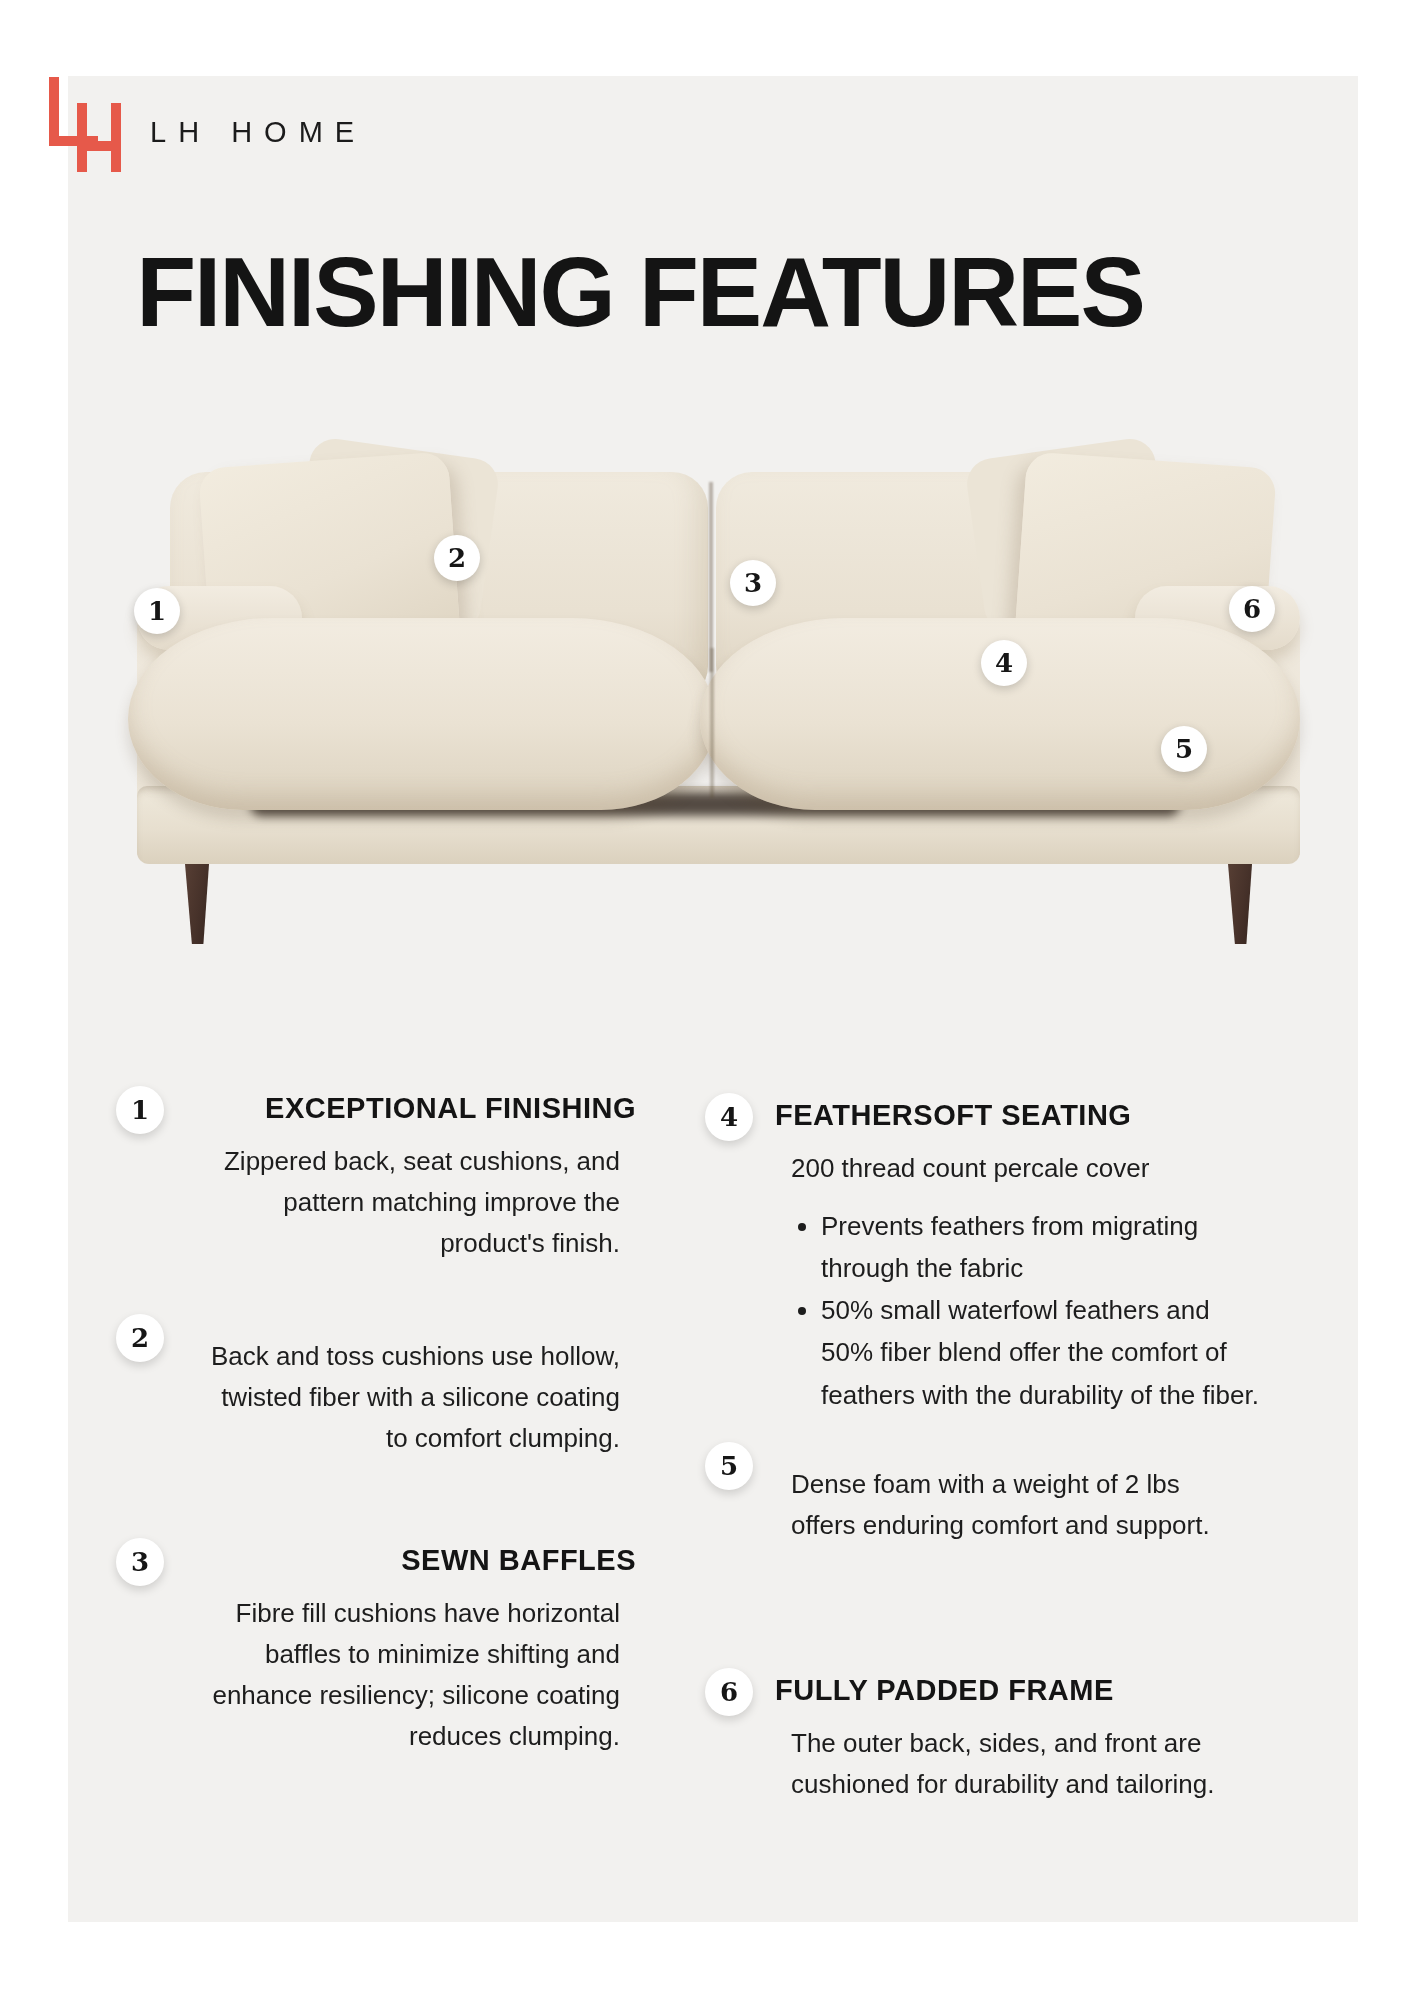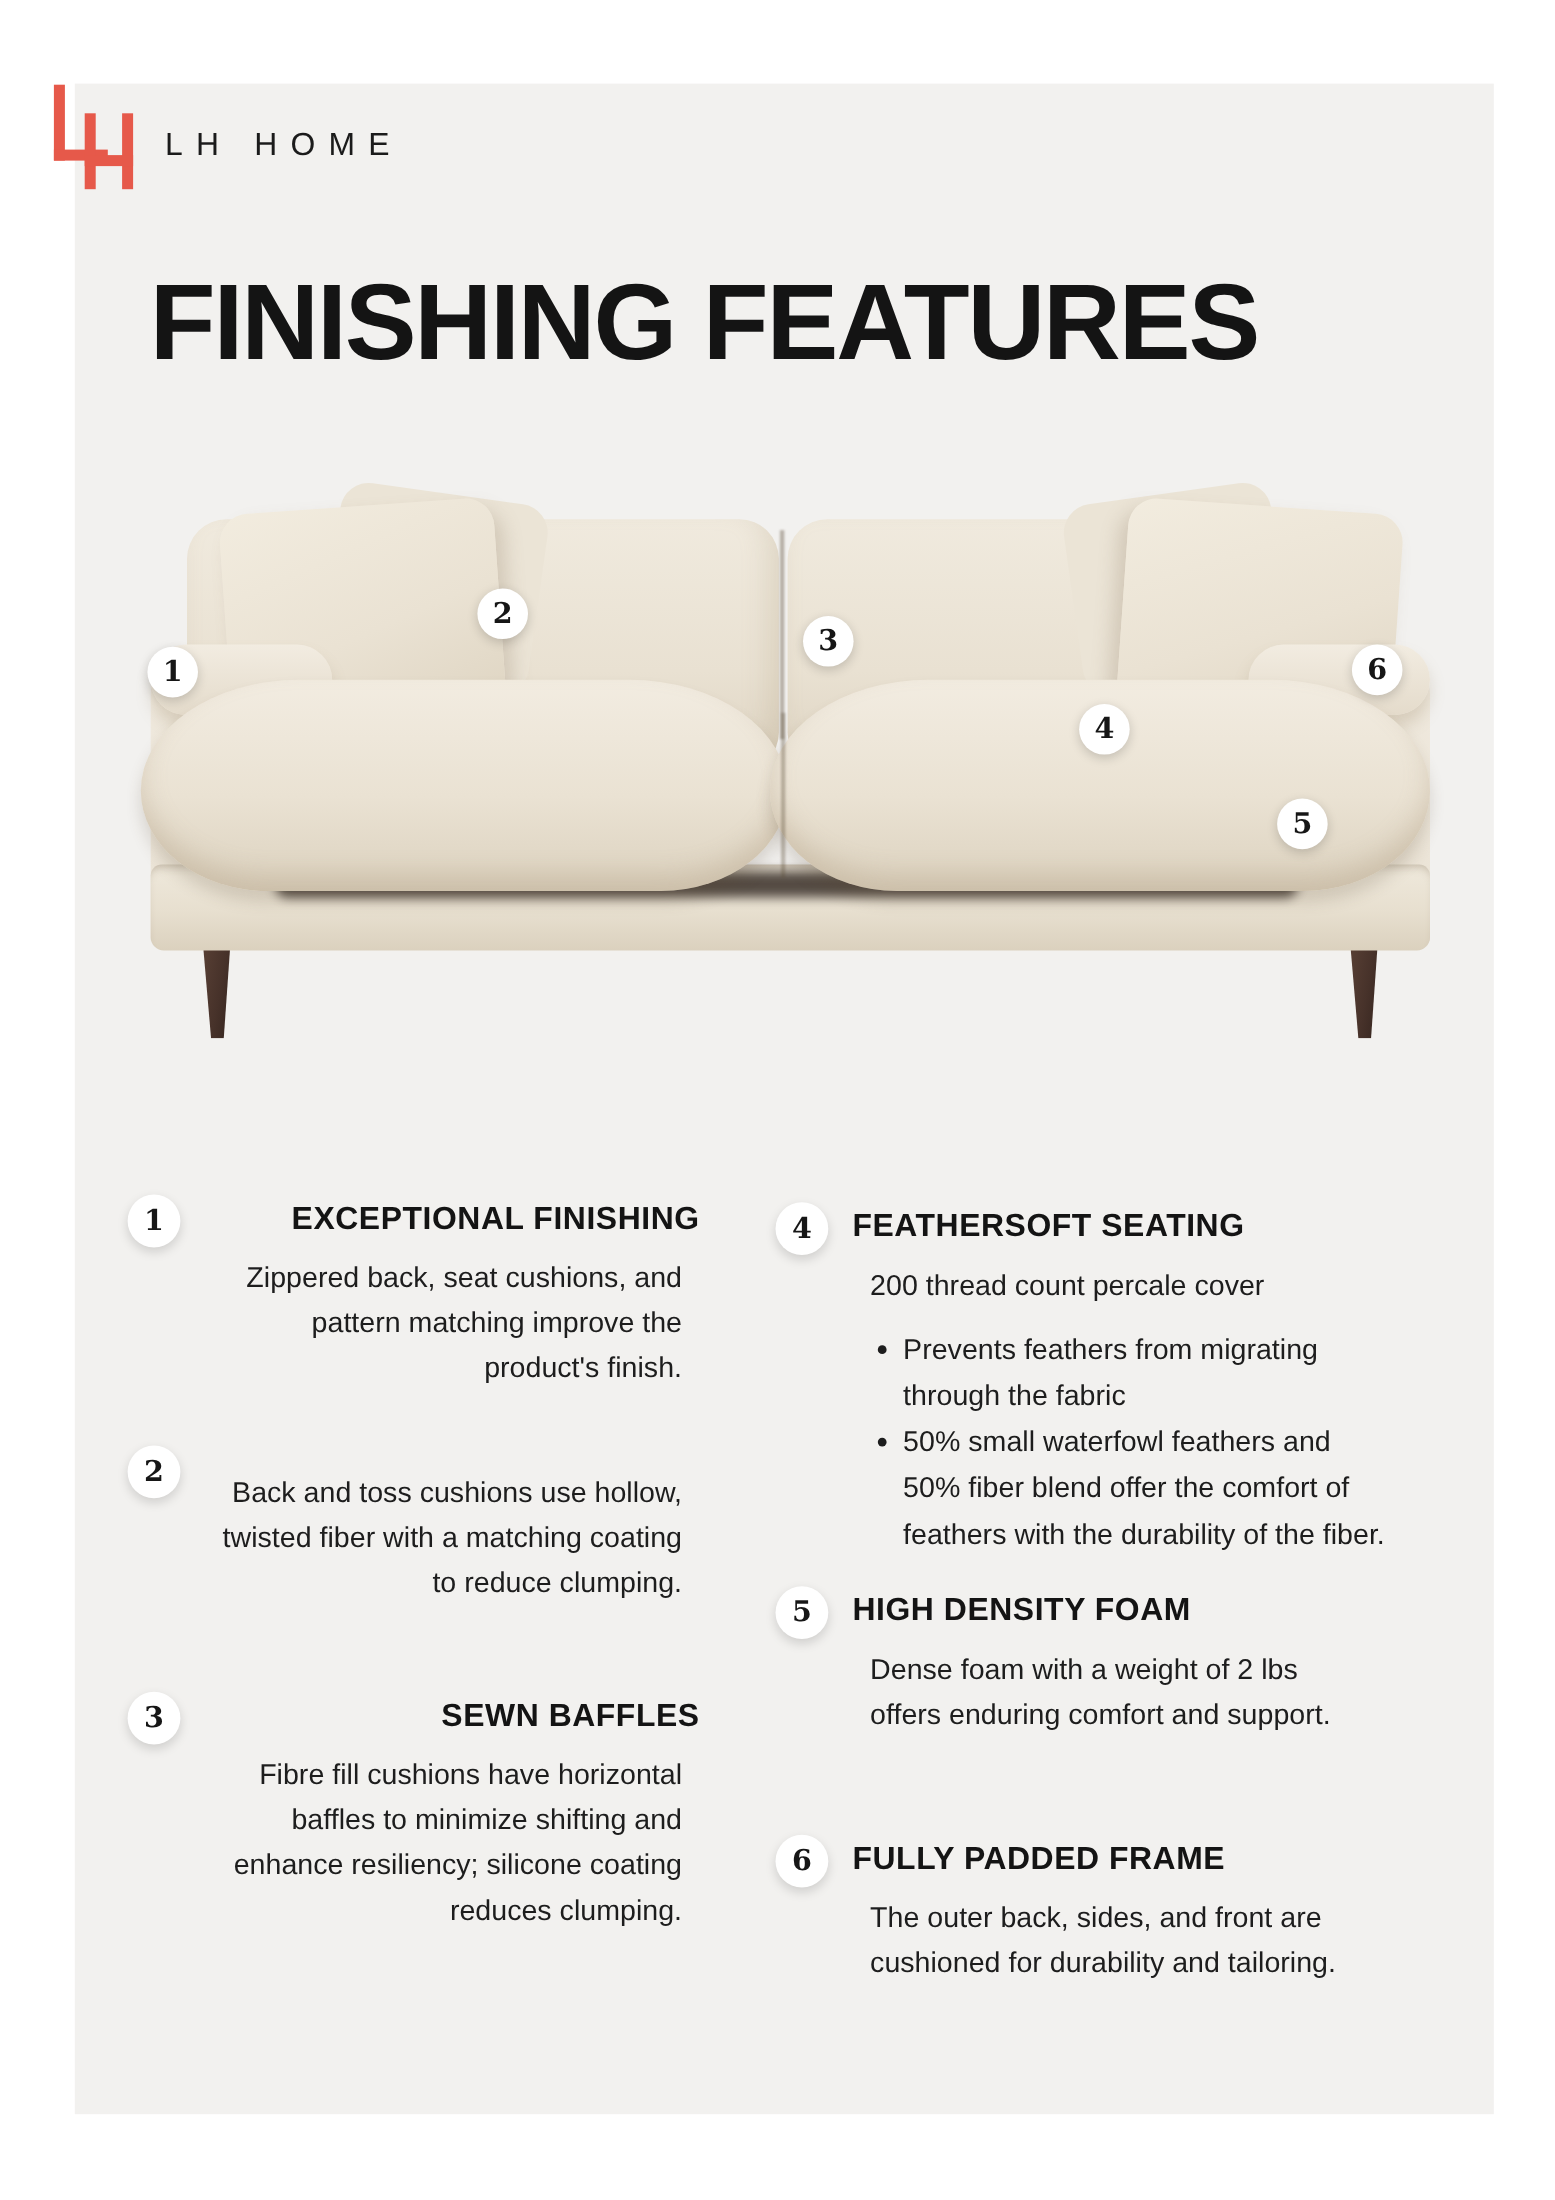--- a/index.html
+++ b/index.html
@@ -170,21 +170,21 @@
   <div class="feature f1">
     <div class="feature-num">1</div>
     <div class="feature-text">
       <h3 class="feature-heading">EXCEPTIONAL FINISHING</h3>
       <p class="feature-body">Zippered back, seat cushions, and pattern matching improve the product's finish.</p>
     </div>
   </div>
   <div class="feature f2">
     <div class="feature-num">2</div>
     <div class="feature-text">
-      <p class="feature-body">Back and toss cushions use hollow, twisted fiber with a matching coating to reduce clumping.</p>
+      <p class="feature-body">Back and toss cushions use hollow, twisted fiber with a silicone coating to comfort clumping.</p>
     </div>
   </div>
   <div class="feature f3">
     <div class="feature-num">3</div>
     <div class="feature-text">
       <h3 class="feature-heading">SEWN BAFFLES</h3>
       <p class="feature-body">Fibre fill cushions have horizontal baffles to minimize shifting and enhance resiliency; silicone coating reduces clumping.</p>
     </div>
   </div>
 
@@ -195,21 +195,20 @@
       <p class="feature-body">200 thread count percale cover</p>
       <ul class="bullets">
         <li>Prevents feathers from migrating through the fabric</li>
         <li>50% small waterfowl feathers and 50% fiber blend offer the comfort of feathers with the durability of the fiber.</li>
       </ul>
     </div>
   </div>
   <div class="feature f5">
     <div class="feature-num">5</div>
     <div class="feature-text">
-      <h3 class="feature-heading">HIGH DENSITY FOAM</h3>
       <p class="feature-body">Dense foam with a weight of 2 lbs offers enduring comfort and support.</p>
     </div>
   </div>
   <div class="feature f6">
     <div class="feature-num">6</div>
     <div class="feature-text">
       <h3 class="feature-heading">FULLY PADDED FRAME</h3>
       <p class="feature-body">The outer back, sides, and front are cushioned for durability and tailoring.</p>
     </div>
   </div>

